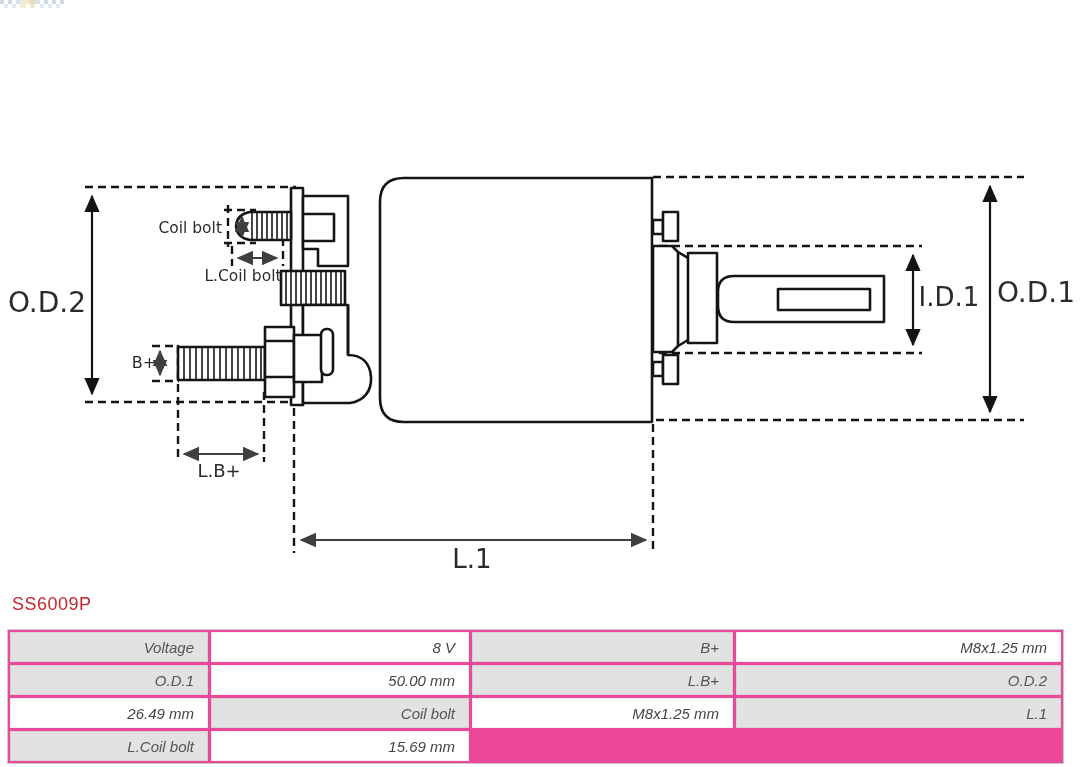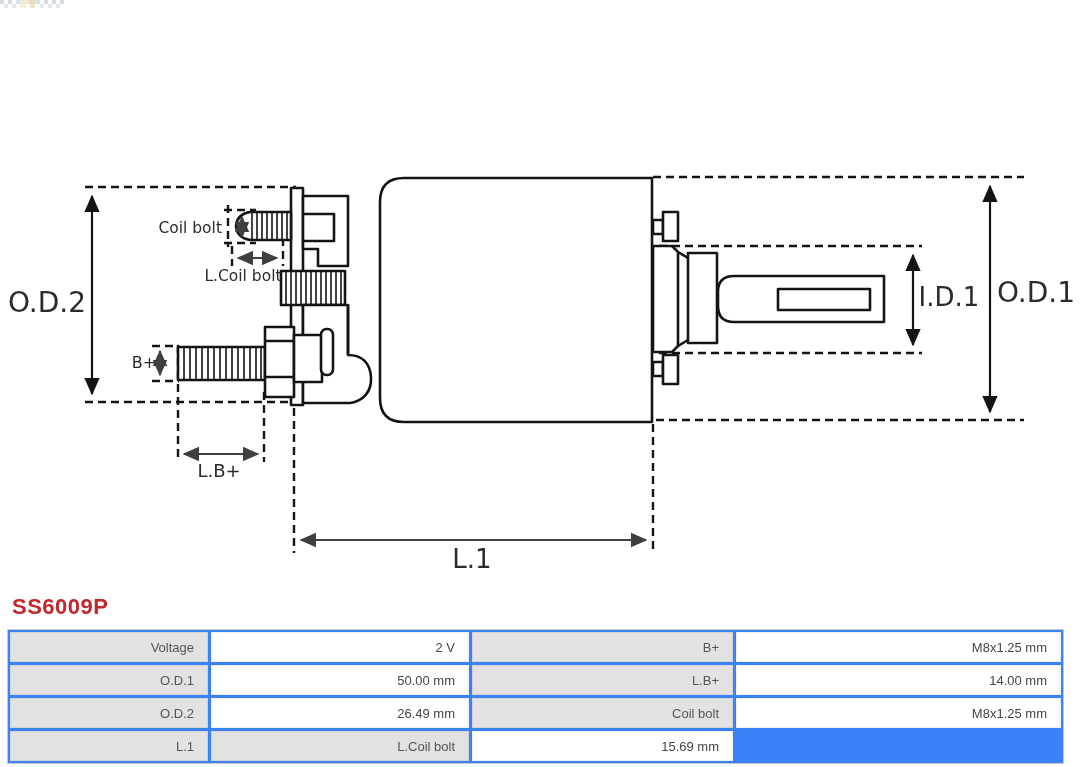--- a/index.html
+++ b/index.html
@@ -21,36 +21,37 @@
     width: 1080px; height: 592px;
   }
   .diagram text {
     font-family: "DejaVu Sans", sans-serif;
     fill: #2b2b2b;
   }
 
   .part-number {
     position: absolute; left: 12px; top: 594px;
     margin: 0;
-    font-size: 22px; font-weight: 700;
+    font-size: 18px; font-weight: 400;
     color: #c2272d;
     letter-spacing: 0.5px;
   }
 
   .spec-table {
     position: absolute; left: 7px; top: 629px;
     width: 1051px;
     border: 1px solid #c9c9c9;
-    background: #3b82f6;
+    background: #ec4899;
     padding: 2px;
     display: grid;
     grid-template-columns: 198px 258px 261px 1fr;
     grid-auto-rows: 30px;
     gap: 3px;
-    font-size: 13px;
+    font-size: 15px;
+    font-style: italic;
   }
   .cell {
     display: flex; align-items: center; justify-content: flex-end;
     padding-right: 13px;
     white-space: nowrap;
   }
   .cell.label {
     background: #e2e2e2;
     border: 1px solid #d3d3d3;
     color: #555555;
@@ -224,28 +225,27 @@
       <text x="243" y="281" font-size="15.5" text-anchor="middle">L.Coil bolt</text>
       <text x="144" y="368" font-size="16" text-anchor="middle">B+</text>
       <text x="219" y="477" font-size="18" text-anchor="middle">L.B+</text>
     </g>
   </svg>
 
   <h1 class="part-number">SS6009P</h1>
 
   <div class="spec-table">
     <div class="cell label">Voltage</div>
-    <div class="cell value">2 V</div>
+    <div class="cell value">8 V</div>
     <div class="cell label">B+</div>
     <div class="cell value">M8x1.25 mm</div>
 
     <div class="cell label">O.D.1</div>
     <div class="cell value">50.00 mm</div>
     <div class="cell label">L.B+</div>
-    <div class="cell value">14.00 mm</div>
 
     <div class="cell label">O.D.2</div>
     <div class="cell value">26.49 mm</div>
     <div class="cell label">Coil bolt</div>
     <div class="cell value">M8x1.25 mm</div>
 
     <div class="cell label">L.1</div>
     <div class="cell label">L.Coil bolt</div>
     <div class="cell value">15.69 mm</div>
   </div>

